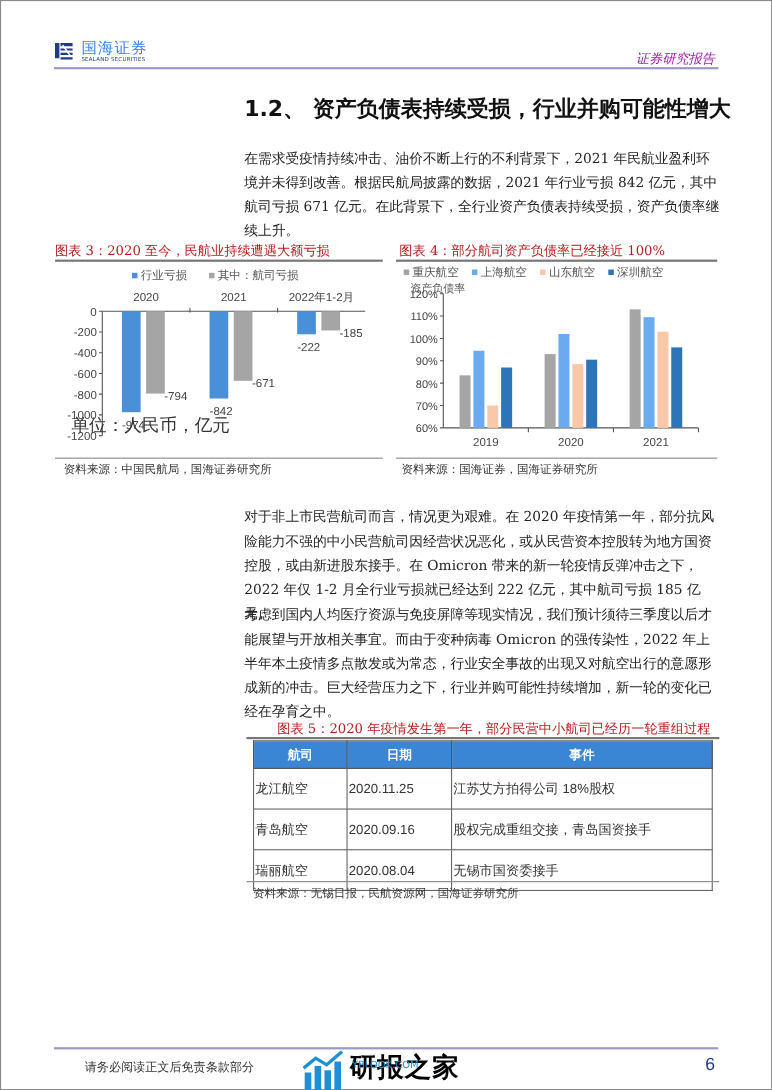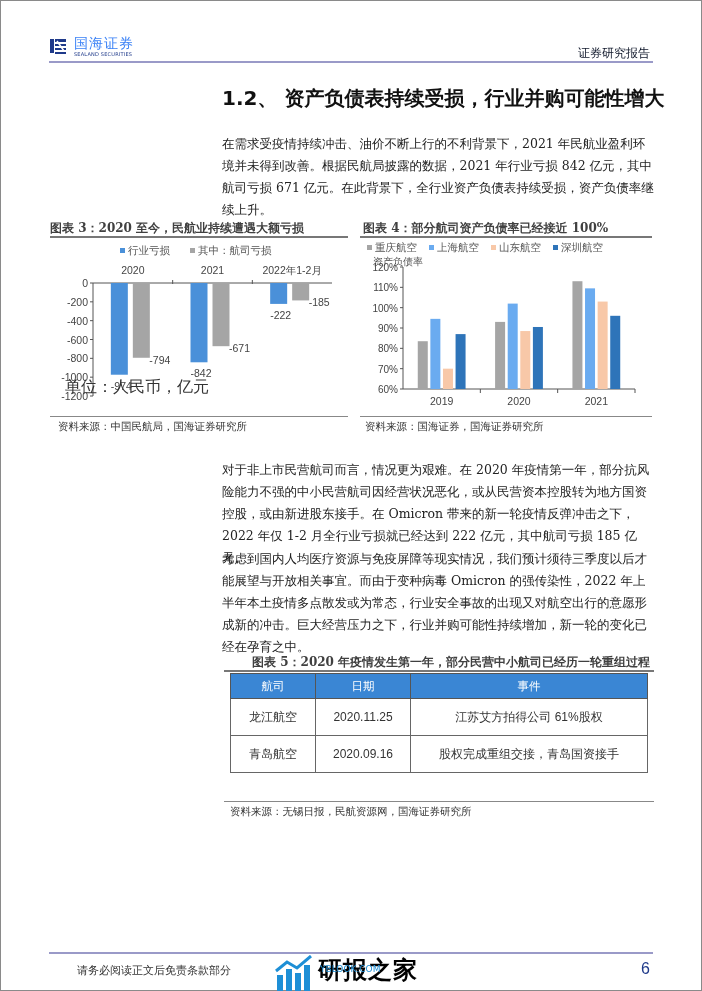--- a/index.html
+++ b/index.html
@@ -3,32 +3,32 @@
 <meta charset="utf-8">
 <style>
   html, body { margin:0; padding:0; }
   body { width:702px; height:991px; background:#fff; position:relative; overflow:hidden;
          font-family:"DejaVu Sans", sans-serif; color:#222; }
   .frame { position:absolute; left:0; top:0; width:700px; height:989px; border:1px solid #8a8a8a; }
   .abs { position:absolute; }
   .logo-mark { left:49px; top:37px; width:18px; height:18px; }
   .logo-cn { left:74px; top:35px; font-size:14px; font-weight:normal; color:#3b82f6; letter-spacing:1px; }
   .logo-en { left:74px; top:51px; font-size:5px; color:#1f3a8a; letter-spacing:0.2px; }
-  .hdr-right { right:52px; top:45px; font-size:12px; color:#0f172a; font-family:"DejaVu Serif", serif; }
+  .hdr-right { right:52px; top:45px; font-size:12px; color:#a21caf; font-family:"DejaVu Serif", serif;font-style:italic; }
   .hdr-line { left:49px; top:61px; width:604px; height:2px; background:#9a9ac8; }
   .h1 { left:222px; top:85px; font-size:20px; font-weight:bold; color:#111; }
   .para { left:222px; width:432px; font-size:12.5px; line-height:22px; color:#222; font-family:"DejaVu Serif", serif; }
-  .fig-title { font-size:12px; font-weight:bold; color:#404040; font-family:"DejaVu Serif", serif; }
+  .fig-title { font-size:12px; font-weight:normal; color:#b91c1c; font-family:"DejaVu Serif", serif; }
   .rule { height:2px; background:#777; }
   .src { font-size:10.5px; color:#333; font-family:"DejaVu Serif", serif; }
   svg text { font-family:"Liberation Sans", sans-serif; }
   table.t5 { position:absolute; left:230px; top:673px; width:418px; border-collapse:collapse;
              font-family:"Liberation Sans", sans-serif; font-size:12px; }
-  table.t5 th { background:#3a86d4; color:#fff; font-weight:normal; height:22px; border:1px solid #555; font-size:11.5px; }
-  table.t5 td { height:34px; border:1px solid #666; text-align:center; color:#333; }
+  table.t5 th { background:#3a86d4; color:#fff; font-weight:bold; height:22px; border:1px solid #555; font-size:11.5px; }
+  table.t5 td { height:34px; border:1px solid #666; text-align:left; color:#333; }
   .foot-line { left:49px; top:952px; width:604px; height:2px; background:#9a9ac8; }
   .foot-left { left:49px; top:963px; font-size:11px; color:#333; font-family:"DejaVu Serif", serif;margin-left:28px; }
   .foot-page { right:52px; top:960px; font-size:16px; color:#1f3a8a; font-family:"Liberation Sans", sans-serif; }
   .wm { left:275px; top:955px; }
   .wm-cn { left:318px; top:954px; font-size:24px; color:#000000; font-weight:bold; letter-spacing:1px; }
   .wm-en { left:320px; top:964px; font-size:9px; color:#1e8fd6; }
 </style>
 </head>
 <body>
 
@@ -161,26 +161,31 @@
     <tr>
       <th>航司</th>
       <th>日期</th>
       <th>事件</th>
     </tr>
   </thead>
   <tbody>
     <tr>
       <td>龙江航空</td>
       <td>2020.11.25</td>
-      <td>江苏艾方拍得公司 61%股权</td>
+      <td>江苏艾方拍得公司 18%股权</td>
     </tr>
     <tr>
       <td>青岛航空</td>
       <td>2020.09.16</td>
       <td>股权完成重组交接，青岛国资接手</td>
+    </tr>
+    <tr>
+      <td>瑞丽航空</td>
+      <td>2020.08.04</td>
+      <td>无锡市国资委接手</td>
     </tr>
   </tbody>
 </table>
 <div class="abs rule" style="left:224px; top:801px; width:430px; height:1px; background:#888;"></div>
 <div class="abs src" style="left:230px; top:805px;">资料来源：无锡日报，民航资源网，国海证券研究所</div>
 
 <div class="abs foot-line"></div>
 <div class="abs foot-left">请务必阅读正文后免责条款部分</div>
 <div class="abs foot-page">6</div>
 

